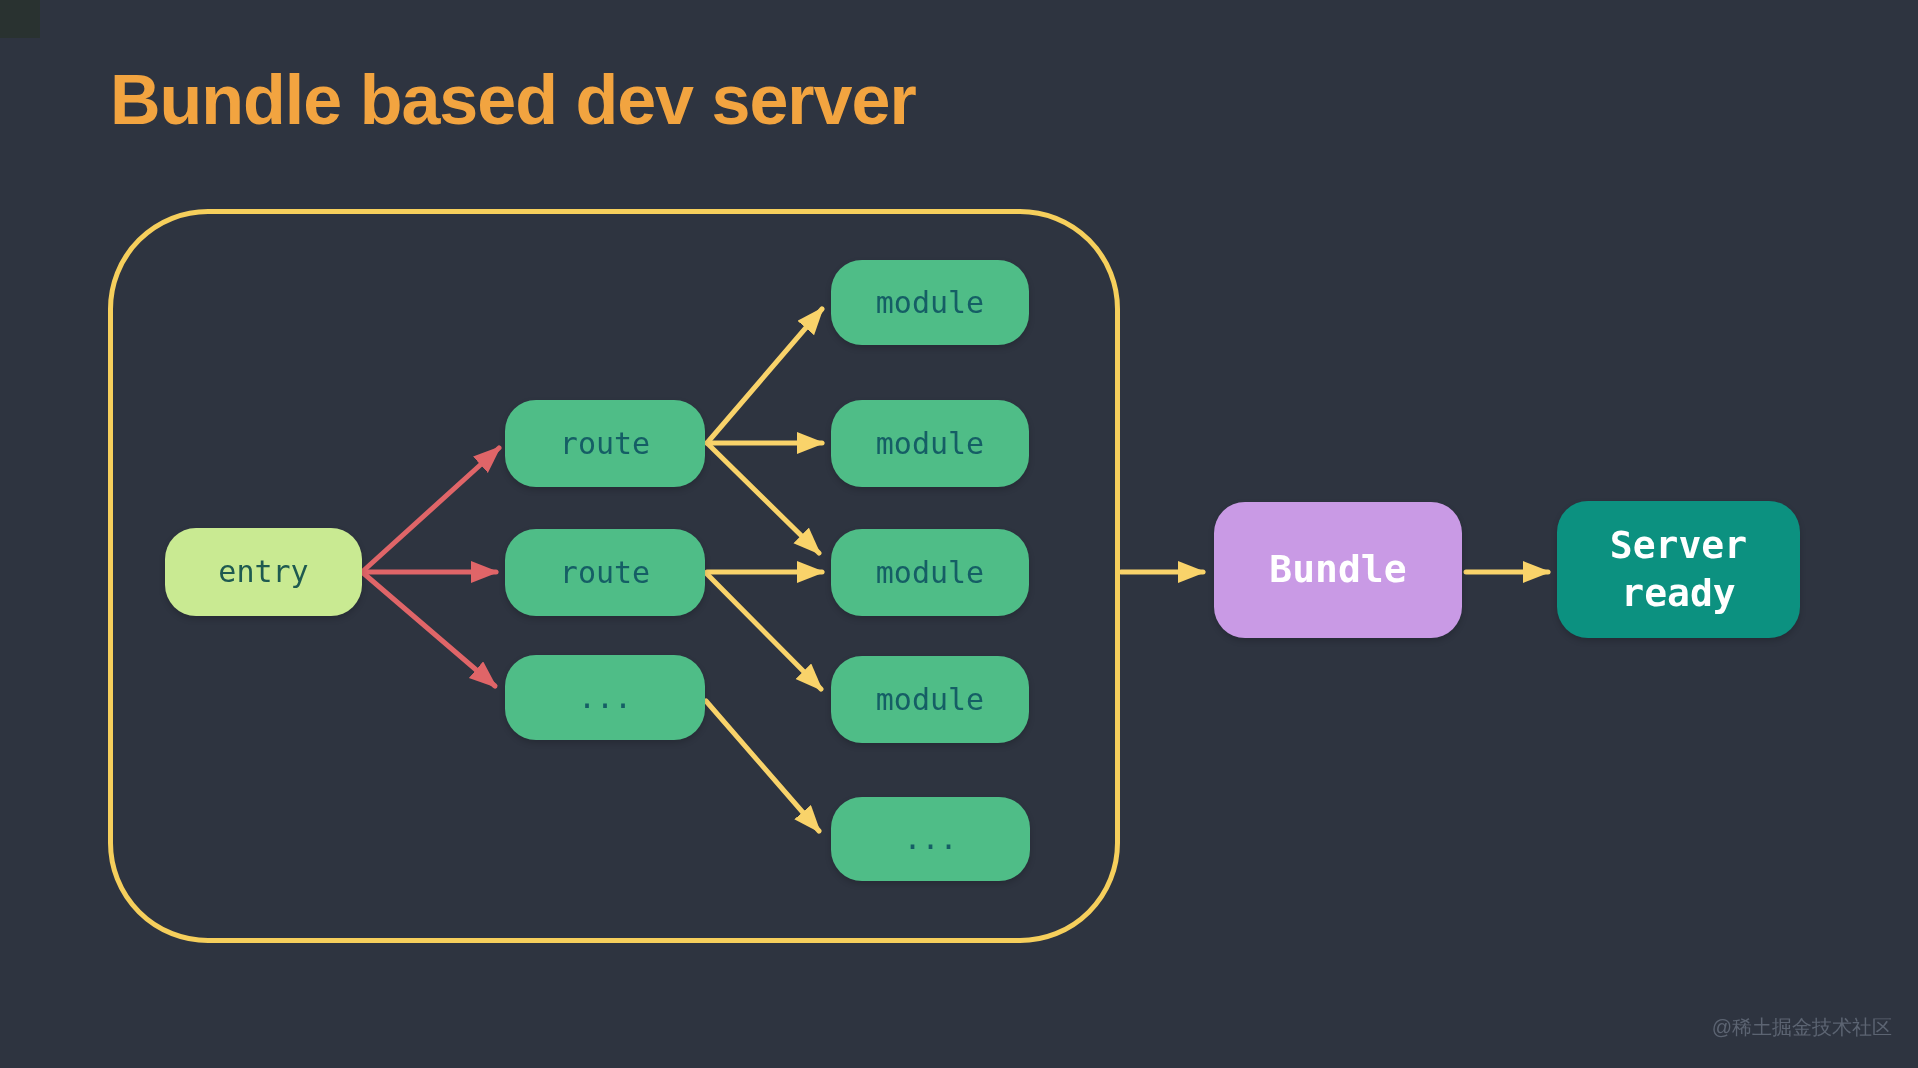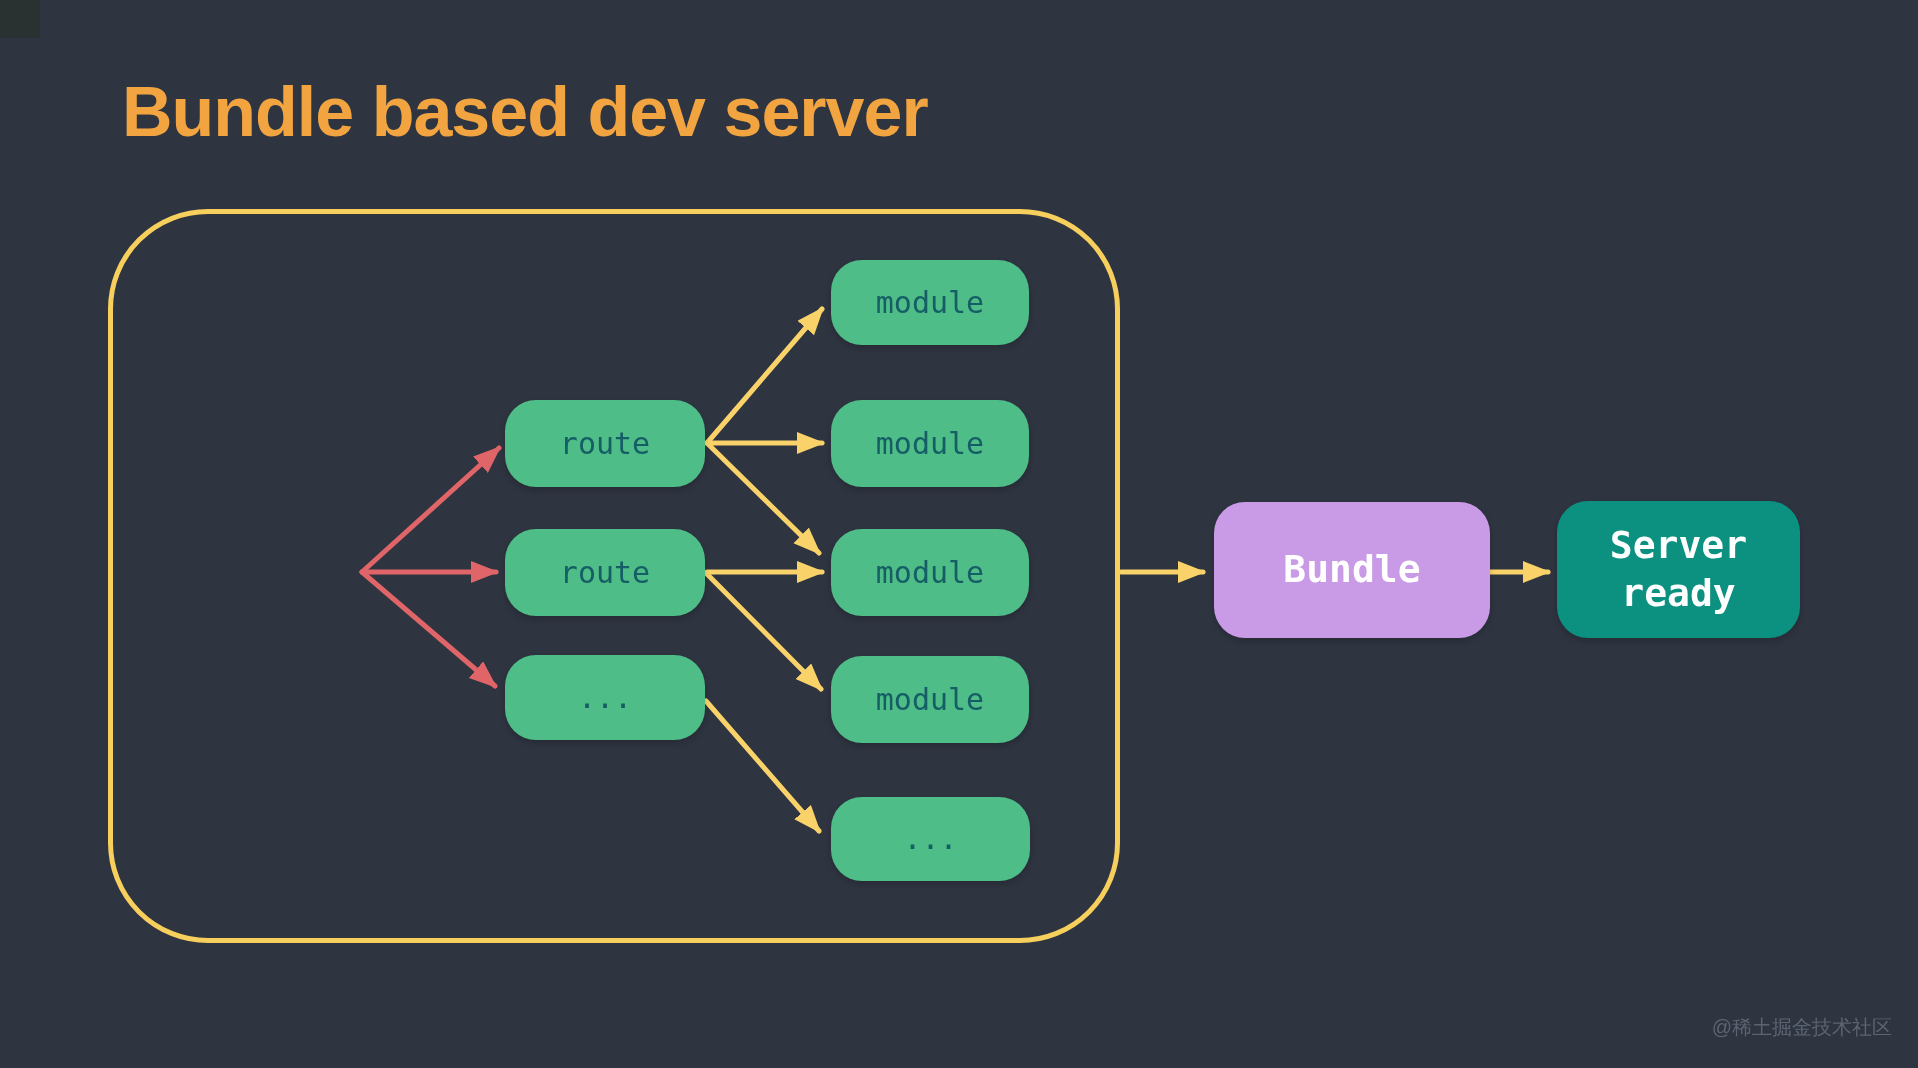--- a/index.html
+++ b/index.html
@@ -25,21 +25,21 @@
     width:1918px;height:1068px;
     background:var(--bg);
     overflow:hidden;
     font-family:"DejaVu Sans Mono", monospace;
   }
   .corner-square{
     position:absolute;left:0;top:0;width:40px;height:38px;
     background:var(--corner);
   }
   .page-title{
-    position:absolute;left:106px;top:56px;margin:16px;
+    position:absolute;left:106px;top:56px;margin:4px;
     font-family:"Liberation Sans", sans-serif;
     font-weight:bold;font-size:70px;line-height:1.15;
     letter-spacing:-1px;color:var(--title);
   }
   .arrows{position:absolute;left:0;top:0;width:1918px;height:1068px;pointer-events:none;}
   .container-box{
     position:absolute;left:108px;top:209px;width:1012px;height:734px;
     box-sizing:border-box;
     border:5px solid var(--container_border);
     border-radius:100px;
@@ -66,21 +66,21 @@
   }
   #entry-node        {left:165px;top:528px;width:197px;height:88px;}
   #route-1           {left:505px;top:400px;width:200px;height:87px;}
   #route-2           {left:505px;top:529px;width:200px;height:87px;}
   #ellipsis-mid      {left:505px;top:655px;width:200px;height:85px;}
   #module-1          {left:831px;top:260px;width:198px;height:85px;}
   #module-2          {left:831px;top:400px;width:198px;height:87px;}
   #module-3          {left:831px;top:529px;width:198px;height:87px;}
   #module-4          {left:831px;top:656px;width:198px;height:87px;}
   #ellipsis-right    {left:831px;top:797px;width:199px;height:84px;}
-  #bundle-node       {left:1214px;top:502px;width:276px;height:136px;}
+  #bundle-node       {left:1214px;top:502px;width:248px;height:136px;}
   #server-ready-node {left:1557px;top:501px;width:243px;height:137px;}
   .watermark{
     position:absolute;right:26px;top:1014px;
     font-family:Liberation Sans, sans-serif;
     font-size:20px;color:var(--watermark);
   }
   line.red   {stroke:var(--arrow_red);stroke-width:5;stroke-linecap:round;}
   line.yellow{stroke:var(--arrow_yellow);stroke-width:5;stroke-linecap:round;}
 </style>
 </head>
@@ -114,20 +114,23 @@
     <line class="yellow" x1="707" y1="574" x2="821" y2="689" marker-end="url(#ah-yellow)"></line>
 
     <line class="yellow" x1="706" y1="701" x2="819" y2="831" marker-end="url(#ah-yellow)"></line>
 
     <line class="yellow" x1="1121" y1="572" x2="1203" y2="572" marker-end="url(#ah-yellow)"></line>
     <line class="yellow" x1="1466" y1="572" x2="1548" y2="572" marker-end="url(#ah-yellow)"></line>
   </svg>
 
   <div class="container-box"></div>
 
+  <div class="node entry" id="entry-node">
+    <span>entry</span>
+  </div>
 
   <div class="node green" id="route-1">
     <span>route</span>
   </div>
   <div class="node green" id="route-2">
     <span>route</span>
   </div>
   <div class="node green" id="ellipsis-mid">
     <span>...</span>
   </div>

